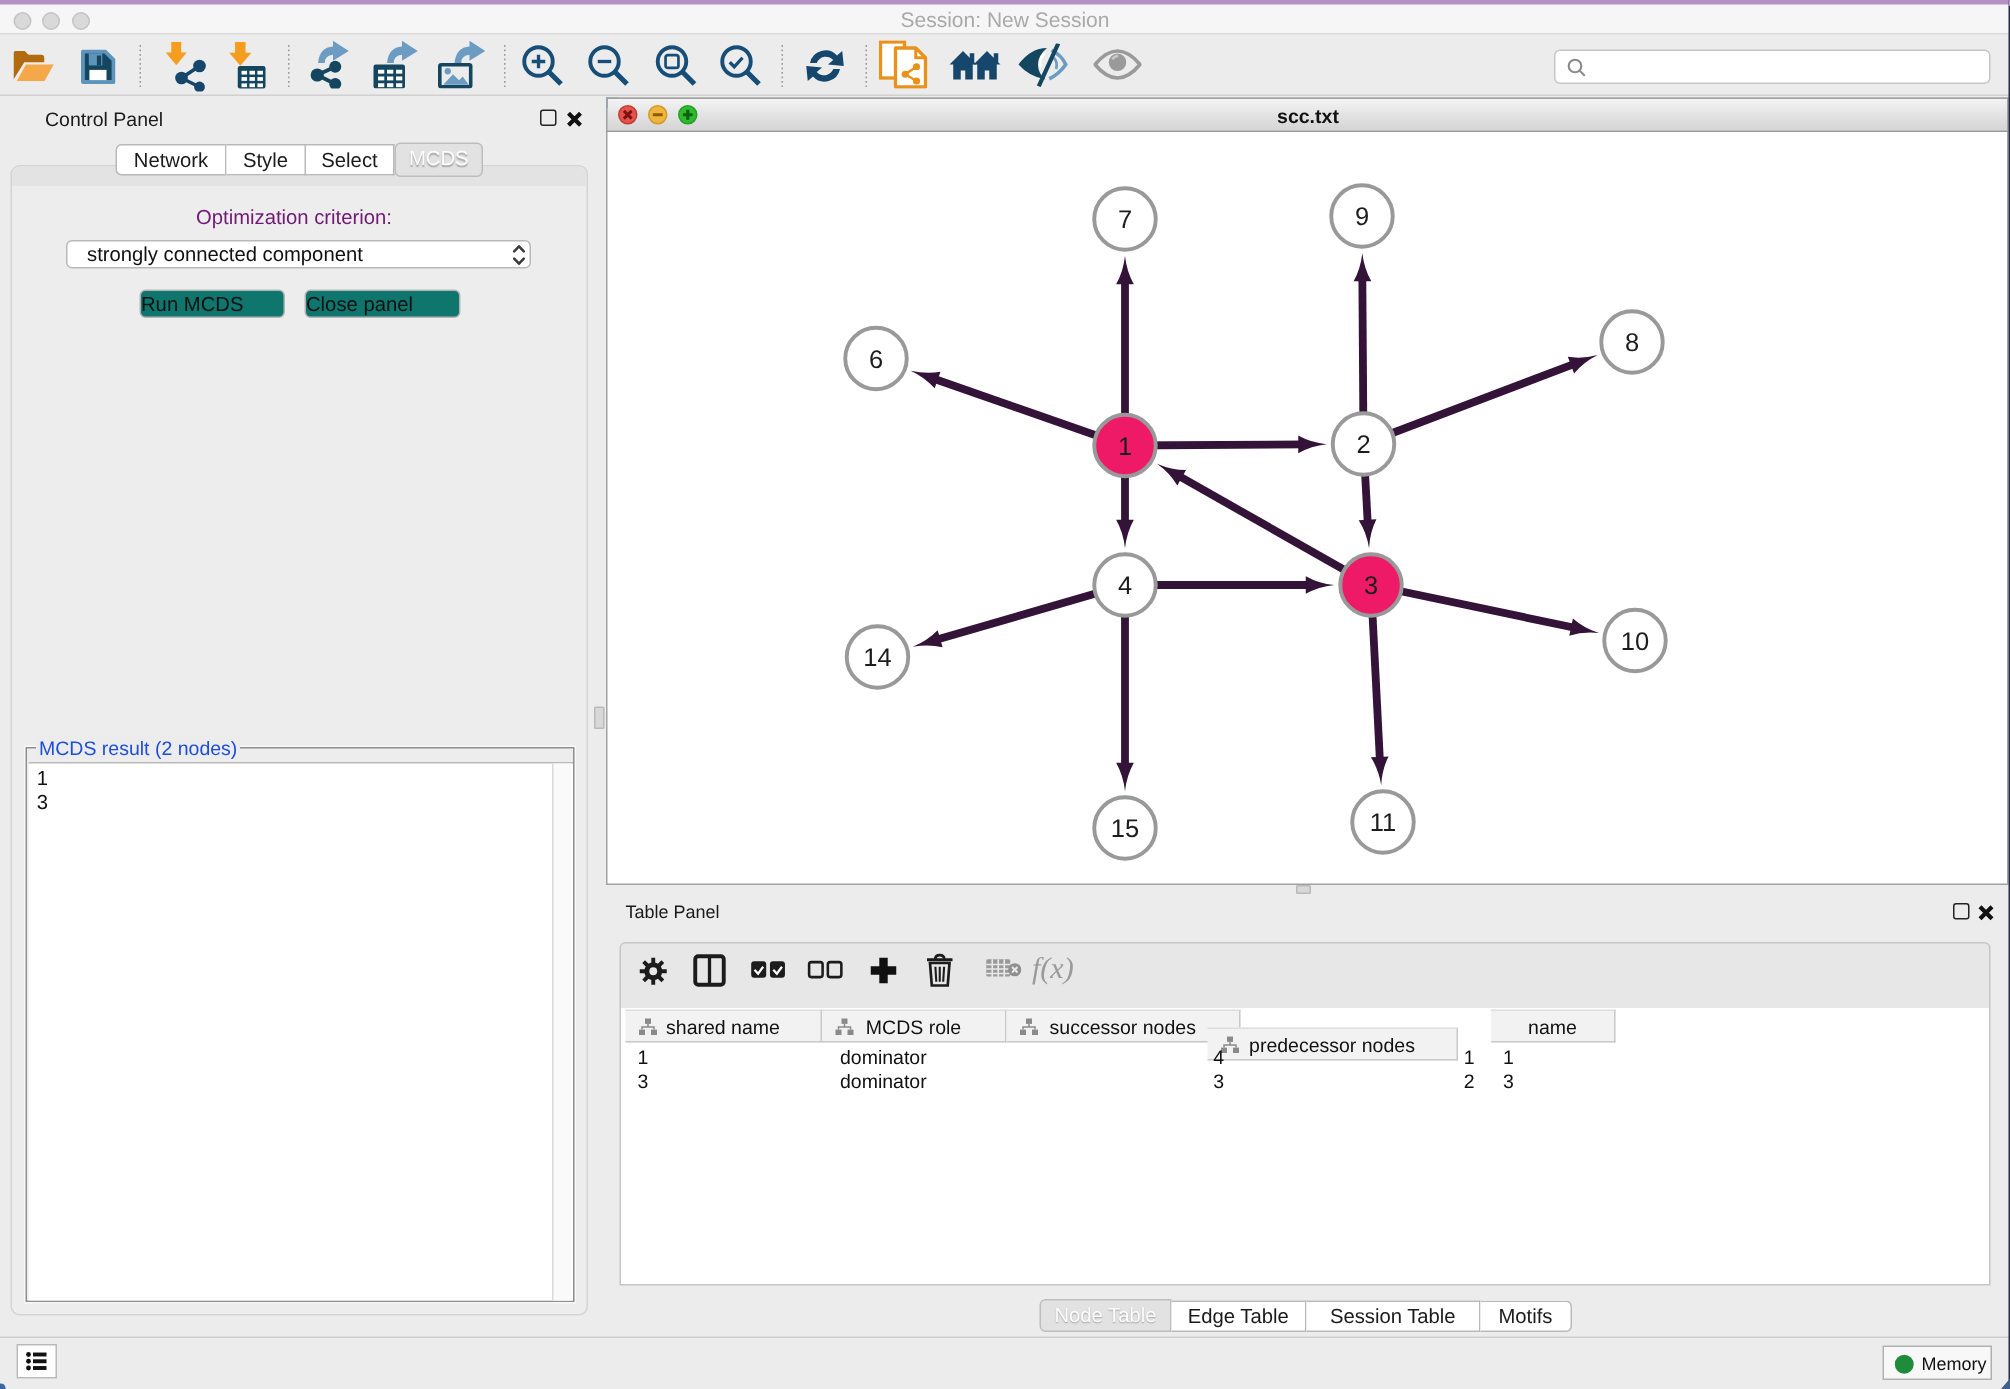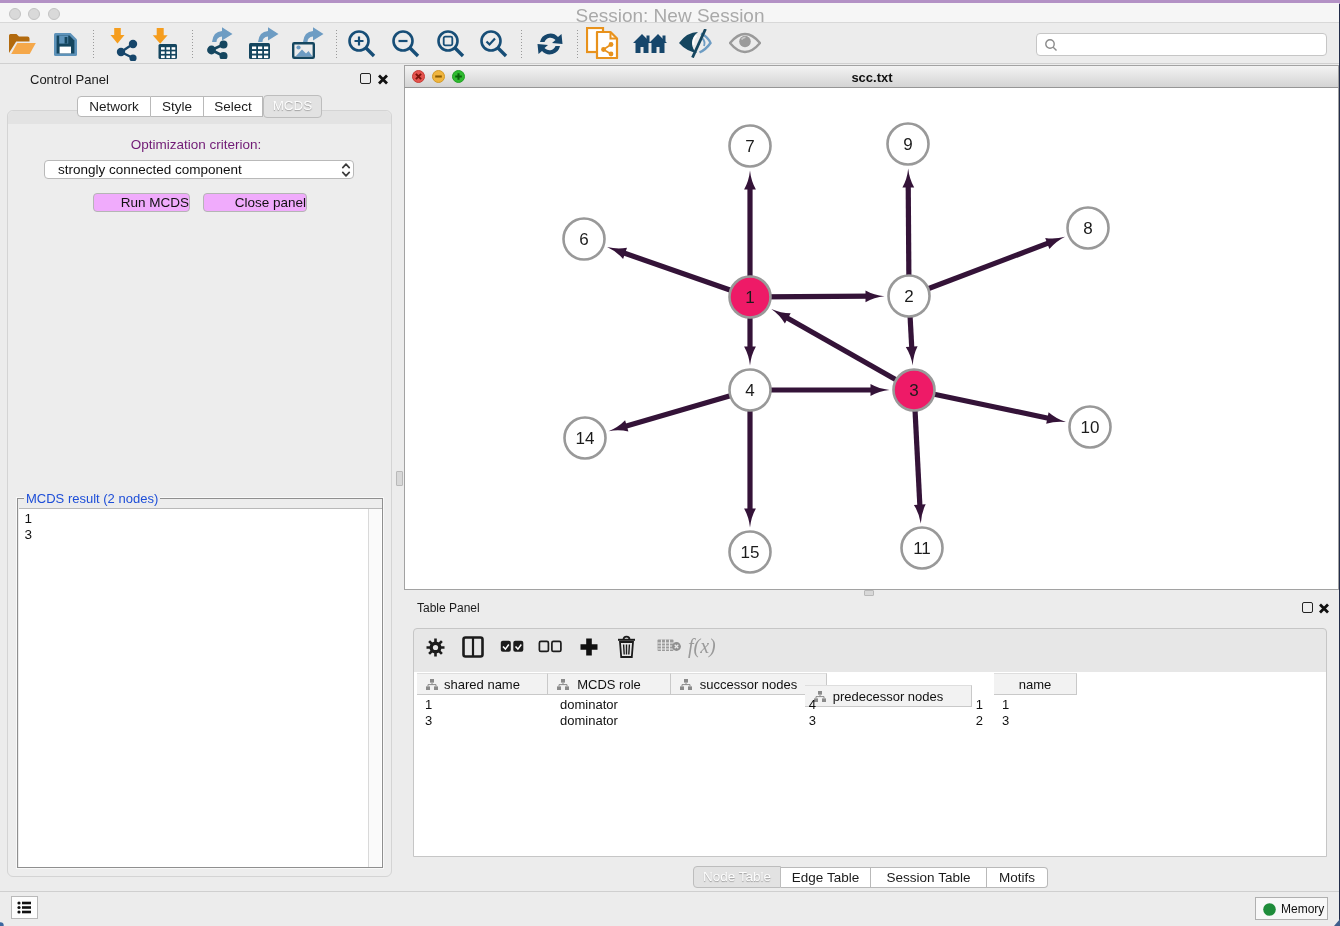--- a/index.html
+++ b/index.html
@@ -3,39 +3,39 @@
 <meta charset="utf-8">
 <style>
 * { margin:0; padding:0; box-sizing:border-box; }
 html,body { width:1340px; height:926px; overflow:hidden; }
 body { font-family:"Liberation Sans", sans-serif; background:#ececec; position:relative; }
 .abs { position:absolute; }
 
 #titlebar { left:0; top:0; width:1340px; height:23px; background:#f6f6f6; border-bottom:1px solid #d8d8d8; }
 #purplestrip { left:0; top:0; width:1340px; height:3px; background:#b391c5; }
 .tl { width:12px; height:12px; border-radius:50%; background:#d9d9d9; border:1px solid #c3c3c3; top:8px; }
-#wintitle { top:5px; left:0; width:1340px; text-align:center; font-size:19px; color:#a9a9a9; }
+#wintitle { top:5px; left:0; width:1340px; text-align:center; font-size:14px; color:#a9a9a9; }
 
 #toolbar { left:0; top:24px; width:1340px; height:40px; background:#ececec; border-bottom:1px solid #d0d0d0; }
 .tsep { top:30px; width:1px; height:28px; background-image:linear-gradient(#9a9a9a 33%, rgba(0,0,0,0) 0%); background-size:1px 3px; }
 
 #search { left:1036px; top:33px; width:291px; height:23px; background:#fff; border:1px solid #c6c6c6; border-radius:4px; }
 
 #cpanel { left:0; top:65px; width:392px; height:827px; background:#ececec; }
 #cptitle { left:30px; top:72px; font-size:13px; color:#1a1a1a; }
 .dockbox { width:11px; height:11px; border:1.5px solid #222; border-radius:2px; }
 .tab { background:#fff; border:1px solid #b9b9b9; border-left:none; font-size:13.5px; color:#1b1b1b; text-align:center; line-height:19px; height:21px; }
 .tab.first { border-left:1px solid #b9b9b9; border-radius:4px 0 0 4px; }
 .tabsel { background:#e2e2e2; border:1px solid #bdbdbd; border-radius:4px; font-size:13.5px; color:#fdfdfd; text-shadow:0 1px 1px #9f9f9f; text-align:center; line-height:20px; }
 
 #cpinner { left:7px; top:110px; width:385px; height:767px; background:#ededed; border:1px solid #d4d4d4; border-radius:6px; }
 #cpinnertop { left:8px; top:111px; width:383px; height:13px; background:#e3e3e3; border-radius:6px 6px 0 0; }
 #optlabel { left:0px; top:137px; width:392px; text-align:center; font-size:13.5px; color:#701a75; }
 #combo { left:44px; top:160px; width:310px; height:19px; background:#fff; border:1px solid #b9b9b9; border-radius:4px; font-size:13.5px; color:#111; line-height:17px; padding-left:13px; }
-.btn { background:#f0abfc; border:1px solid #b5b5b5; border-radius:4px; font-size:13.5px; color:#111; text-align:right; line-height:17px; height:19px; }
+.btn { background:#0f766e; border:1px solid #b5b5b5; border-radius:4px; font-size:13.5px; color:#111; text-align:left; line-height:17px; height:19px; }
 
 #mcdsgroup { left:17px; top:498px; width:366px; height:370px; border:1px solid #8f8f8f; box-shadow:0 0 0 1px #f8f8f8; }
 #mcdslabel { left:24px; top:491px; background:#ececec; padding:0 2px; font-size:13px; color:#1d4ed8; }
 #mcdstext { left:18.5px; top:508px; width:363px; height:359px; background:#fff; border-top:1px solid #b9b9b9; font-size:13.5px; color:#111; line-height:16px; padding:2px 0 0 6px; }
 #mcdsscroll { left:368px; top:509px; width:13px; height:358px; background:#fafafa; border-left:1px solid #d9d9d9; }
 
 .grip { width:7px; height:15px; background:#d8d8d8; border:1px solid #b9b9b9; border-radius:1px; }
 
 #netwin { left:404px; top:65px; width:935px; height:525px; border:1px solid #a2a2a2; background:#fff; }
 #nettitle { left:404px; top:65px; width:935px; height:23px; background:linear-gradient(#f3f3f3,#d4d4d4); border:1px solid #a2a2a2; border-bottom:1px solid #969696; }

